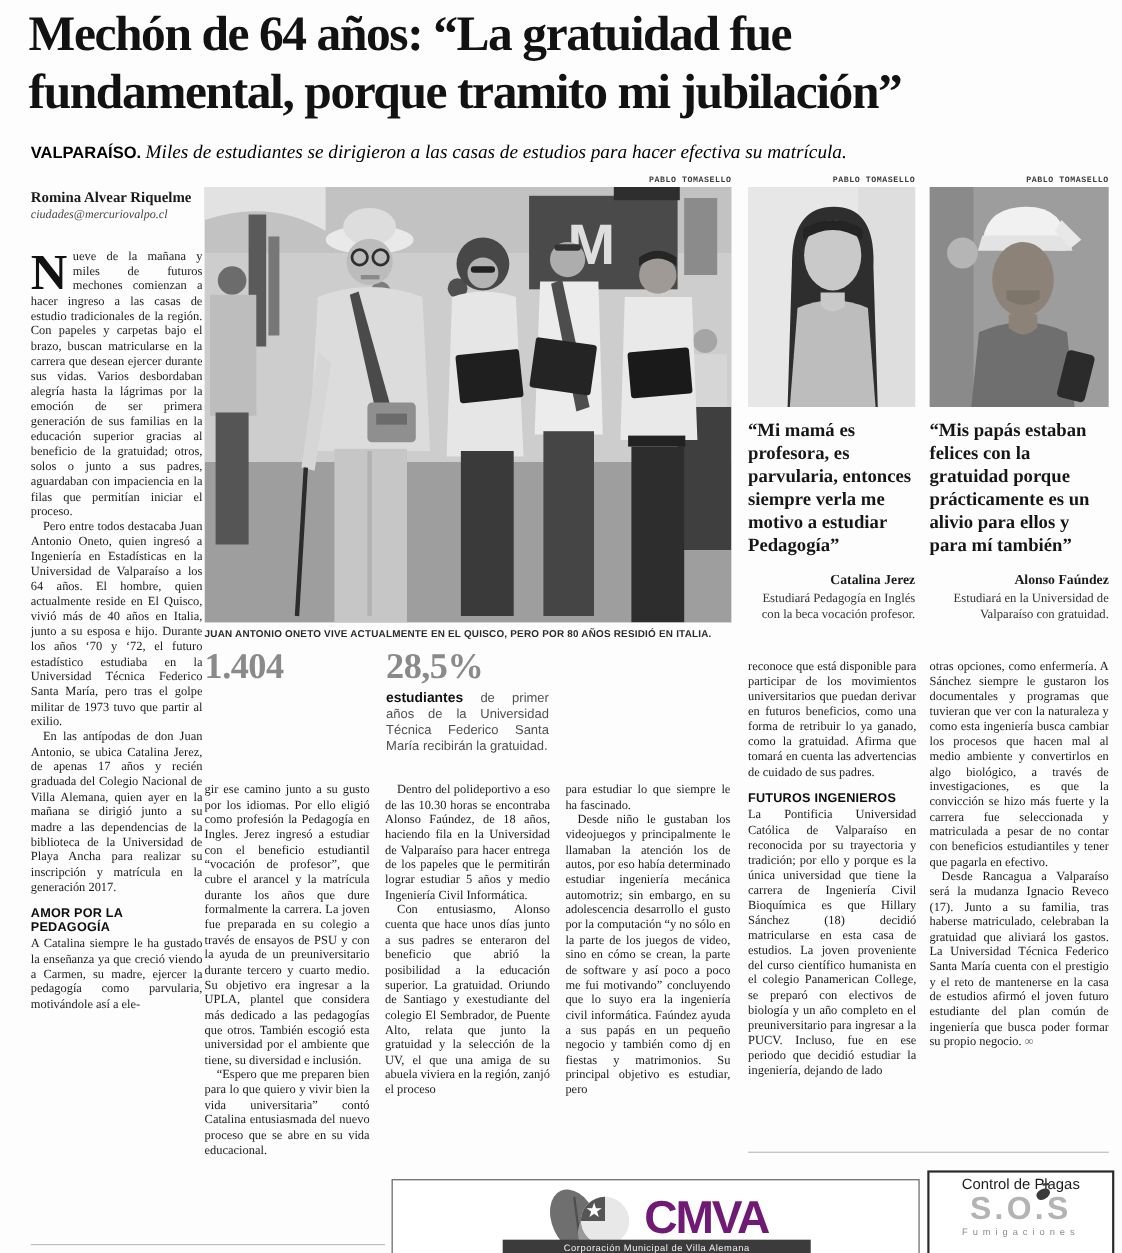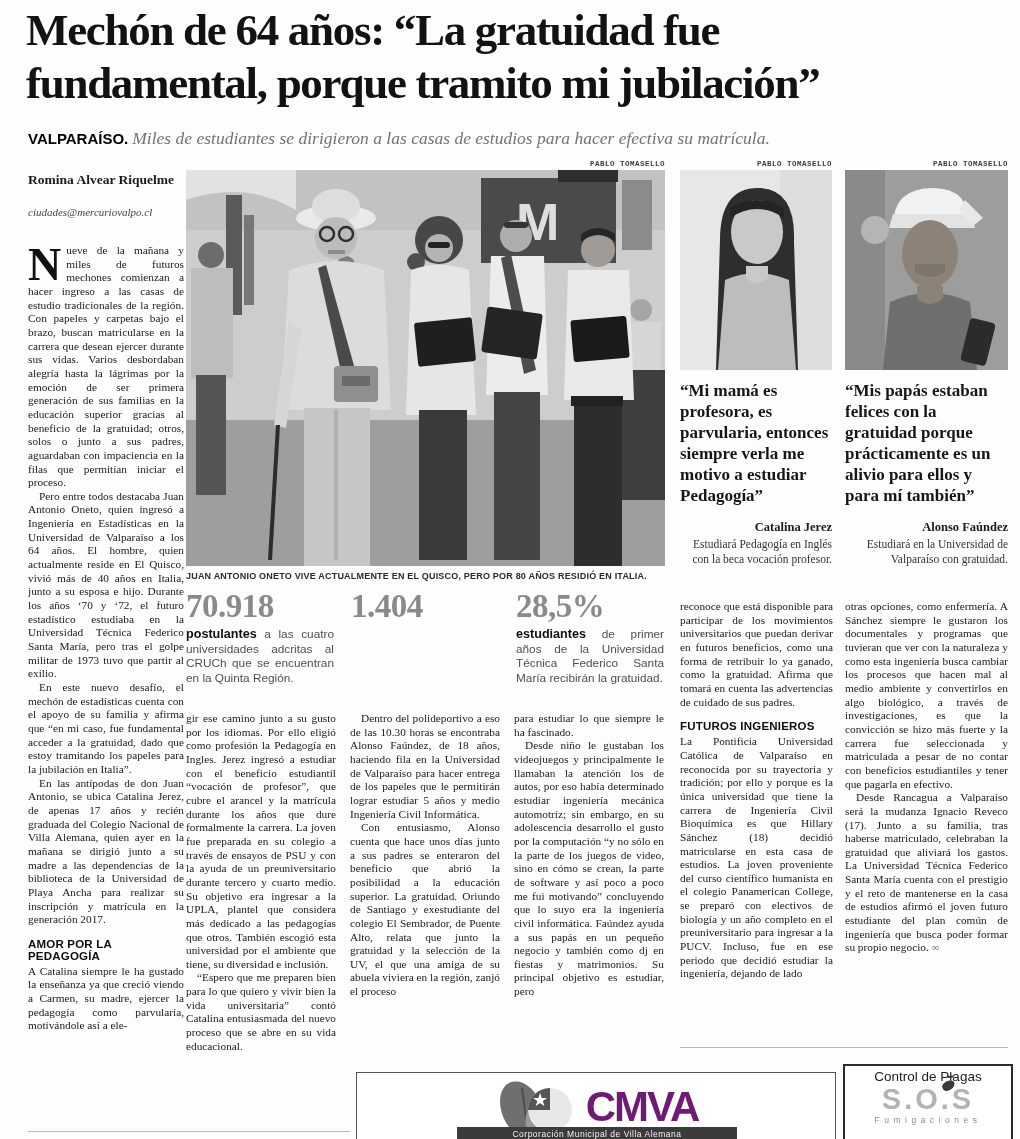--- a/index.html
+++ b/index.html
@@ -5,24 +5,24 @@
   html,body{margin:0;padding:0;background:#e9e9e9;}
   #page{position:relative;width:1020px;height:1139px;background:#fdfdfd;overflow:hidden;
         font-family:"Liberation Serif",serif;color:#1a1a1a;}
   .abs{position:absolute;}
   
   .headline{left:26px;top:4px;width:960px;font-weight:bold;font-size:45px;line-height:53px;
             letter-spacing:-1.3px;color:#121212;}
   
   .kicker{left:28px;top:128px;width:960px;}
   .kicker-label{font-family:"Liberation Sans",sans-serif;font-weight:bold;font-size:15px;color:#000;}
-  .kicker-deck{font-style:italic;font-size:17.5px;color:#737373;}
+  .kicker-deck{font-style:italic;font-size:17.5px;color:#000000;}
   
   .byline-author{font-weight:bold;font-size:13.5px;}
-  .byline-email{font-style:italic;font-size:11px;color:#444;margin-top:18px;}
+  .byline-email{font-style:italic;font-size:11px;color:#444;margin-top:1px;}
   
   .col{overflow:hidden;}
   .body-p{font-size:11.3px;line-height:13.65px;text-align:justify;margin:0;}
   .indent{text-indent:11px;}
   .subhead{font-family:"Liberation Sans",sans-serif;font-weight:bold;font-size:11.5px;
            letter-spacing:.2px;margin:11px 0 3px 0;color:#0d0d0d;}
   .dropcap{float:left;font-weight:bold;font-size:46px;line-height:38px;padding:2px 5px 0 0;color:#111;}
   
   .photo-credit{font-family:Liberation Mono, monospace;font-weight:bold;font-size:7.5px;
                 letter-spacing:.5px;color:#3d3d3d;text-align:right;}
@@ -80,21 +80,20 @@
   </div>
 
   <div class="abs col" style="left:28px;top:172px;width:156px;height:963px;">
     <div class="byline-author">Romina Alvear Riquelme</div>
     <div class="byline-email">ciudades@mercuriovalpo.cl</div>
     <div style="height:26px;"></div>
     <p class="body-p">
       <span class="dropcap">N</span><span>ueve de la mañana y miles de futuros mechones comienzan a hacer ingreso a las casas de estudio tradicionales de la región. Con papeles y carpetas bajo el brazo, buscan matricularse en la carrera que desean ejercer durante sus vidas. Varios desbordaban alegría hasta la lágrimas por la emoción de ser primera generación de sus familias en la educación superior gracias al beneficio de la gratuidad; otros, solos o junto a sus padres, aguardaban con impaciencia en la filas que permitían iniciar el proceso.</span>
     </p>
     <p class="body-p indent">Pero entre todos destacaba Juan Antonio Oneto, quien ingresó a Ingeniería en Estadísticas en la Universidad de Valparaíso a los 64 años. El hombre, quien actualmente reside en El Quisco, vivió más de 40 años en Italia, junto a su esposa e hijo. Durante los años ‘70 y ‘72, el futuro estadístico estudiaba en la Universidad Técnica Federico Santa María, pero tras el golpe militar de 1973 tuvo que partir al exilio.</p>
-    <p class="body-p indent">En este nuevo desafío, el mechón de estadísticas cuenta con el apoyo de su familia y afirma que “en mi caso, fue fundamental acceder a la gratuidad, dado que estoy tramitando los papeles para la jubilación en Italia”.</p>
     <p class="body-p indent">En las antípodas de don Juan Antonio, se ubica Catalina Jerez, de apenas 17 años y recién graduada del Colegio Nacional de Villa Alemana, quien ayer en la mañana se dirigió junto a su madre a las dependencias de la biblioteca de la Universidad de Playa Ancha para realizar su inscripción y matrícula en la generación 2017.</p>
     <div class="subhead">AMOR POR LA PEDAGOGÍA</div>
     <p class="body-p">A Catalina siempre le ha gustado la enseñanza ya que creció viendo a Carmen, su madre, ejercer la pedagogía como parvularia, motivándole así a ele-</p>
   </div>
 
   <div class="abs photo-credit" style="left:186px;top:160px;width:479px;">PABLO TOMASELLO</div>
   <div class="abs photo-frame" style="left:186px;top:170px;width:479px;height:396px;">
     <svg width="479" height="396" viewBox="0 0 479 396">
       <rect width="479" height="396" fill="#cdcdcd"></rect>
       <rect y="0" width="479" height="60" fill="#c2c2c2"></rect>
@@ -180,24 +179,20 @@
       <ellipse cx="85" cy="84" rx="28" ry="34" fill="#8c8277"></ellipse>
       <path d="M70 102 Q85 112 100 102 L100 94 L70 94 Z" fill="#7d746a"></path>
       <path d="M45 132 Q85 114 125 132 L132 200 L38 200 Z" fill="#6f6f6f"></path>
       <path d="M72 128 Q85 140 98 128 L98 116 L72 116 Z" fill="#8c8277"></path>
       <rect x="120" y="150" width="26" height="44" rx="4" fill="#2b2b2b" transform="rotate(14 133 172)"></rect>
     </svg>
   </div>
 
   <div class="abs stats">
     <div class="stat">
-      <div class="stat-num">70.918</div>
-      <div class="stat-text"><span class="stat-term">postulantes</span><span> a las cuatro universidades adcritas al CRUCh que se encuentran en la Quinta Región.</span></div>
-    </div>
-    <div class="stat">
       <div class="stat-num">1.404</div>
     </div>
     <div class="stat">
       <div class="stat-num">28,5%</div>
       <div class="stat-text"><span class="stat-term">estudiantes</span><span> de primer años de la Universidad Técnica Federico Santa María recibirán la gratuidad.</span></div>
     </div>
   </div>
 
   <div class="abs col" style="left:186px;top:712px;width:150px;max-height:420px;">
     <p class="body-p">gir ese camino junto a su gusto por los idiomas. Por ello eligió como profesión la Pedagogía en Ingles. Jerez ingresó a estudiar con el beneficio estudiantil “vocación de profesor”, que cubre el arancel y la matrícula durante los años que dure formalmente la carrera. La joven fue preparada en su colegio a través de ensayos de PSU y con la ayuda de un preuniversitario durante tercero y cuarto medio. Su objetivo era ingresar a la UPLA, plantel que considera más dedicado a las pedagogías que otros. También escogió esta universidad por el ambiente que tiene, su diversidad e inclusión.</p>

